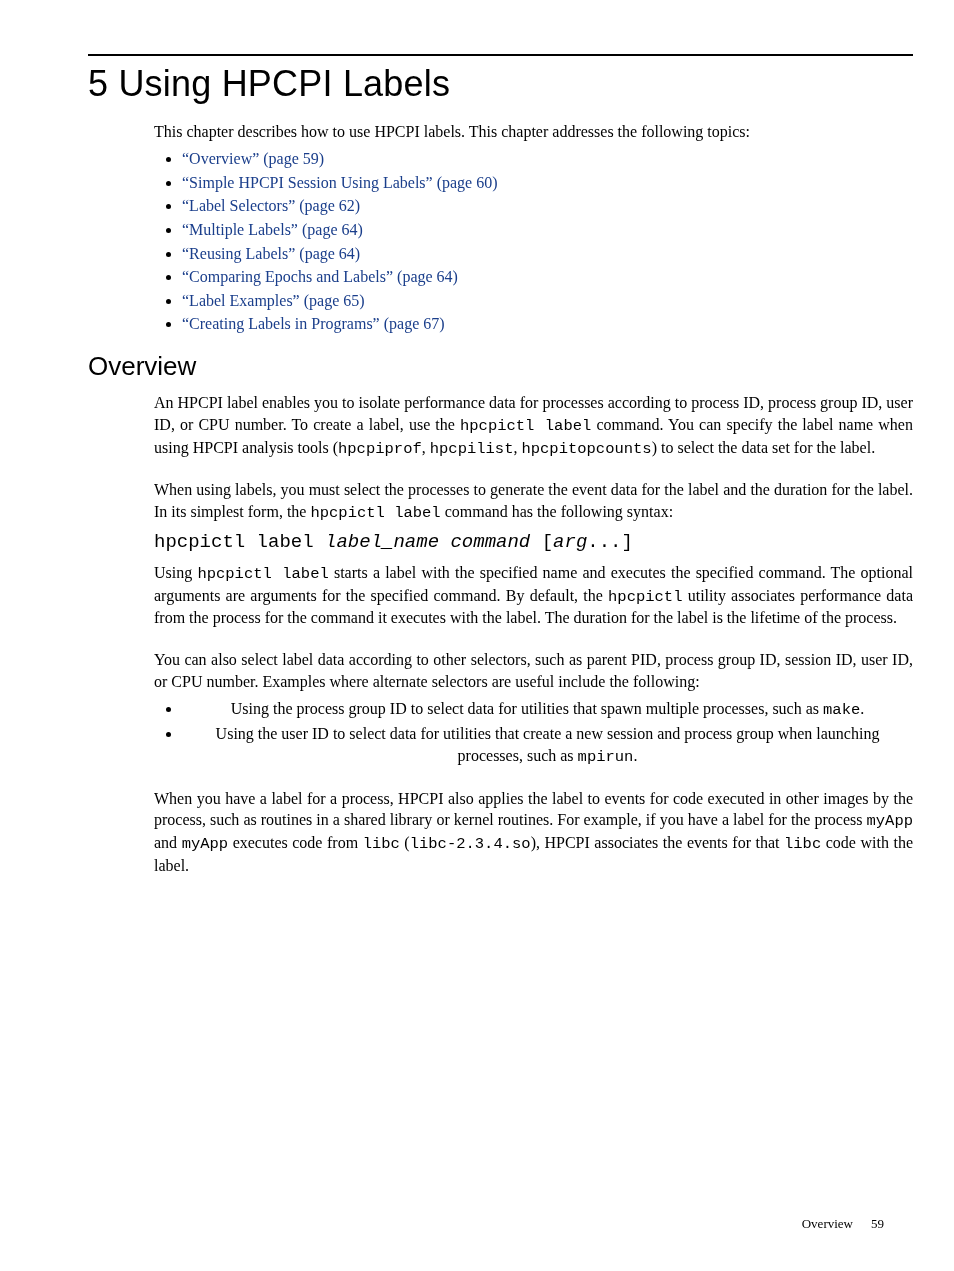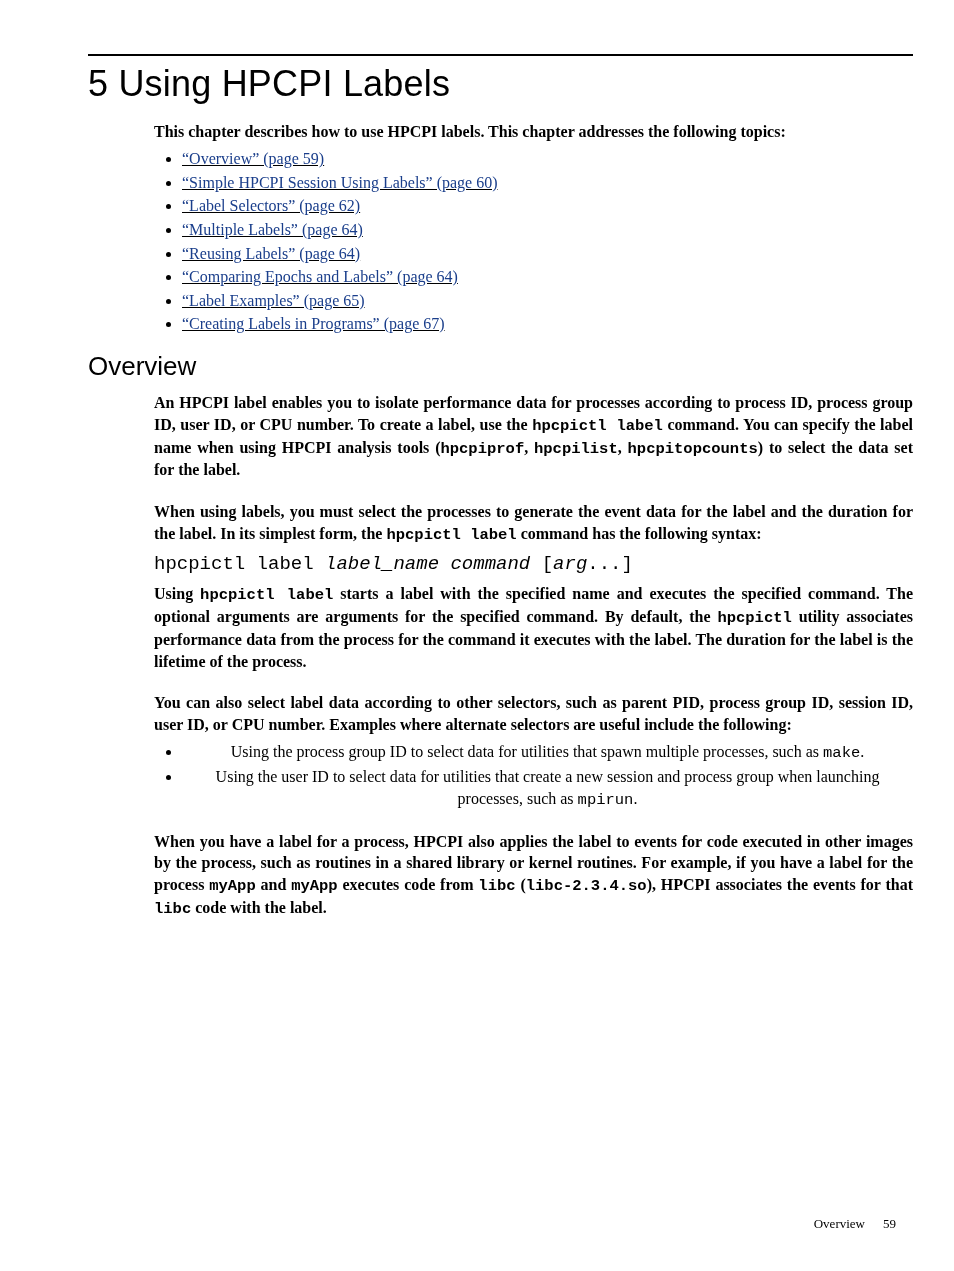--- a/index.html
+++ b/index.html
@@ -28,25 +28,24 @@
   h1 {
     font-family: Futura, "Trebuchet MS", "Segoe UI", Arial, sans-serif;
     font-weight: 400;
     font-size: 36px;
     margin: 0 0 12px 0;
     letter-spacing: 0.2px;
   }
   .body {
     margin-left: 66px;
   }
-  p { margin: 0 0 6px 0; text-align: justify; font-weight: bold; }
+  p { margin: 0 0 6px 0; text-align: justify; }
   ul.toc {
     margin: 2px 0 10px 0;
     padding-left: 28px;
-    text-decoration: underline;
   }
   ul.toc li, ul.plain li {
     margin: 2px 0;
   }
   a.link { color: #1a3e8b; text-decoration: none; }
   h2 {
     font-family: Futura, "Trebuchet MS", "Segoe UI", Arial, sans-serif;
     font-weight: 400;
     font-size: 26px;
     margin: 14px 0 8px -66px;
@@ -64,21 +63,21 @@
   }
   ul.plain {
     margin: 2px 0 8px 0;
     padding-left: 28px;
     text-align: center;
   }
   .para-spaced { margin-top: 20px; }
   .footer {
     position: absolute;
     bottom: 38px;
-    right: 58px;
+    right: 70px;
     font-size: 13px;
   }
   .footer .sec { margin-right: 18px; }
 </style>
 </head>
 <body>
 
 <div class="page">
   <hr class="rule">
   <h1>5 Using HPCPI Labels</h1>

